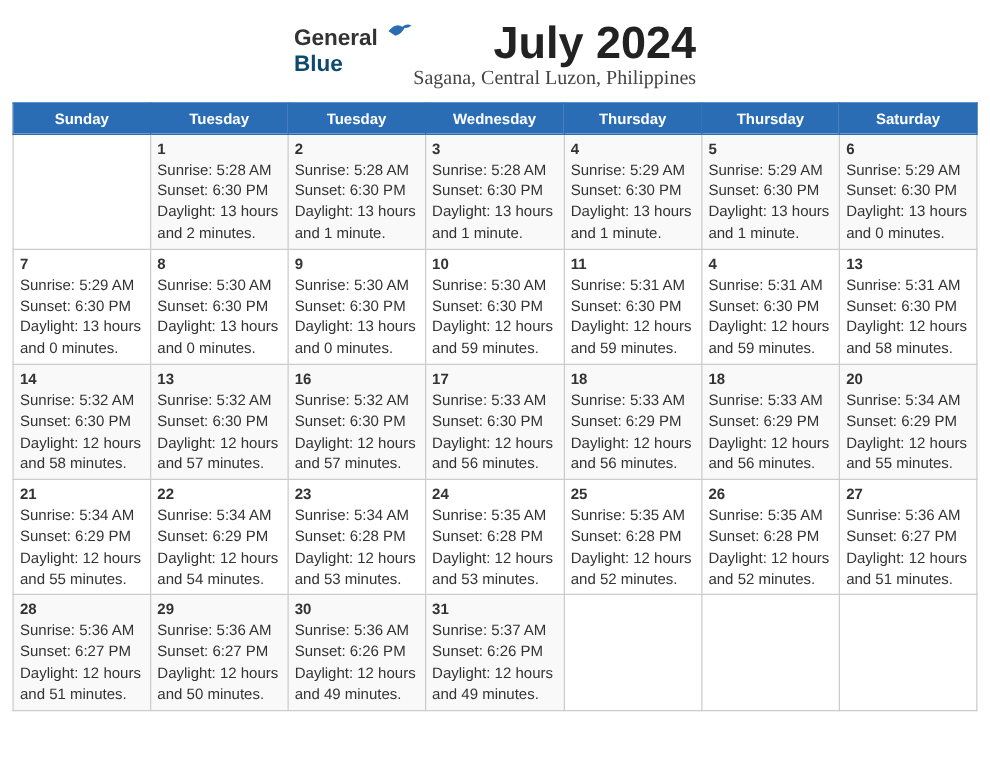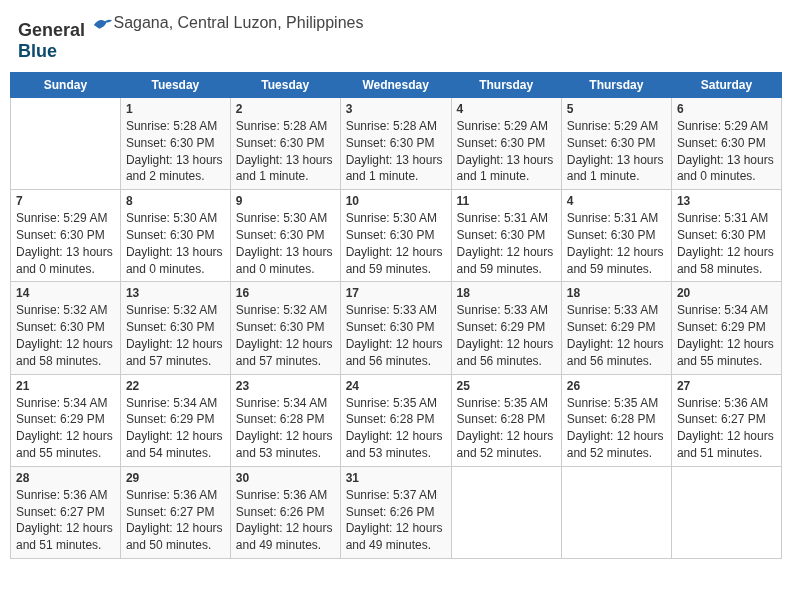--- a/index.html
+++ b/index.html
@@ -5,21 +5,21 @@
     * { margin: 0; padding: 0; box-sizing: border-box; }
     body {
       font-family: Arial, sans-serif;
       background: #fff;
       width: 792px;
       min-height: 612px;
       padding: 10px;
     }
     .header {
       display: flex;
-      justify-content: flex-start;
+      justify-content: center;
       align-items: flex-start;
       margin-bottom: 6px;
       padding: 4px 8px;
     }
     .logo {
       display: flex;
       align-items: center;
     }
     .logo-text-general {
       font-size: 18px;
@@ -41,20 +41,21 @@
     }
     .month-title {
       font-size: 36px;
       font-weight: bold;
       color: #222;
       line-height: 1.1;
     }
     .location-title {
       font-size: 16px;
       color: #444;
+      font-family: Liberation Serif, serif;
     }
     table {
       width: 100%;
       border-collapse: collapse;
       font-size: 10.5px;
     }
     thead tr th {
       background-color: #2a6db5;
       color: #fff;
       padding: 5px 4px;
@@ -100,20 +101,21 @@
     <div>
       <span class="logo-text-general">General</span>
       <svg class="logo-icon" viewBox="0 0 24 20" xmlns="http://www.w3.org/2000/svg">
         <path d="M2 10 Q8 2 14 6 Q18 3 22 5 Q18 8 16 7 Q14 12 8 14 Z" fill="#2a6db5"></path>
       </svg>
       <br>
       <span class="logo-text-blue">Blue</span>
     </div>
   </div>
   <div class="title-section">
+    <div class="month-title">July 2024</div>
     <div class="location-title">Sagana, Central Luzon, Philippines</div>
   </div>
 </div>
 
 <table>
   <thead>
     <tr>
     <th>Sunday</th>
         <th>Tuesday</th>
         <th>Tuesday</th>

